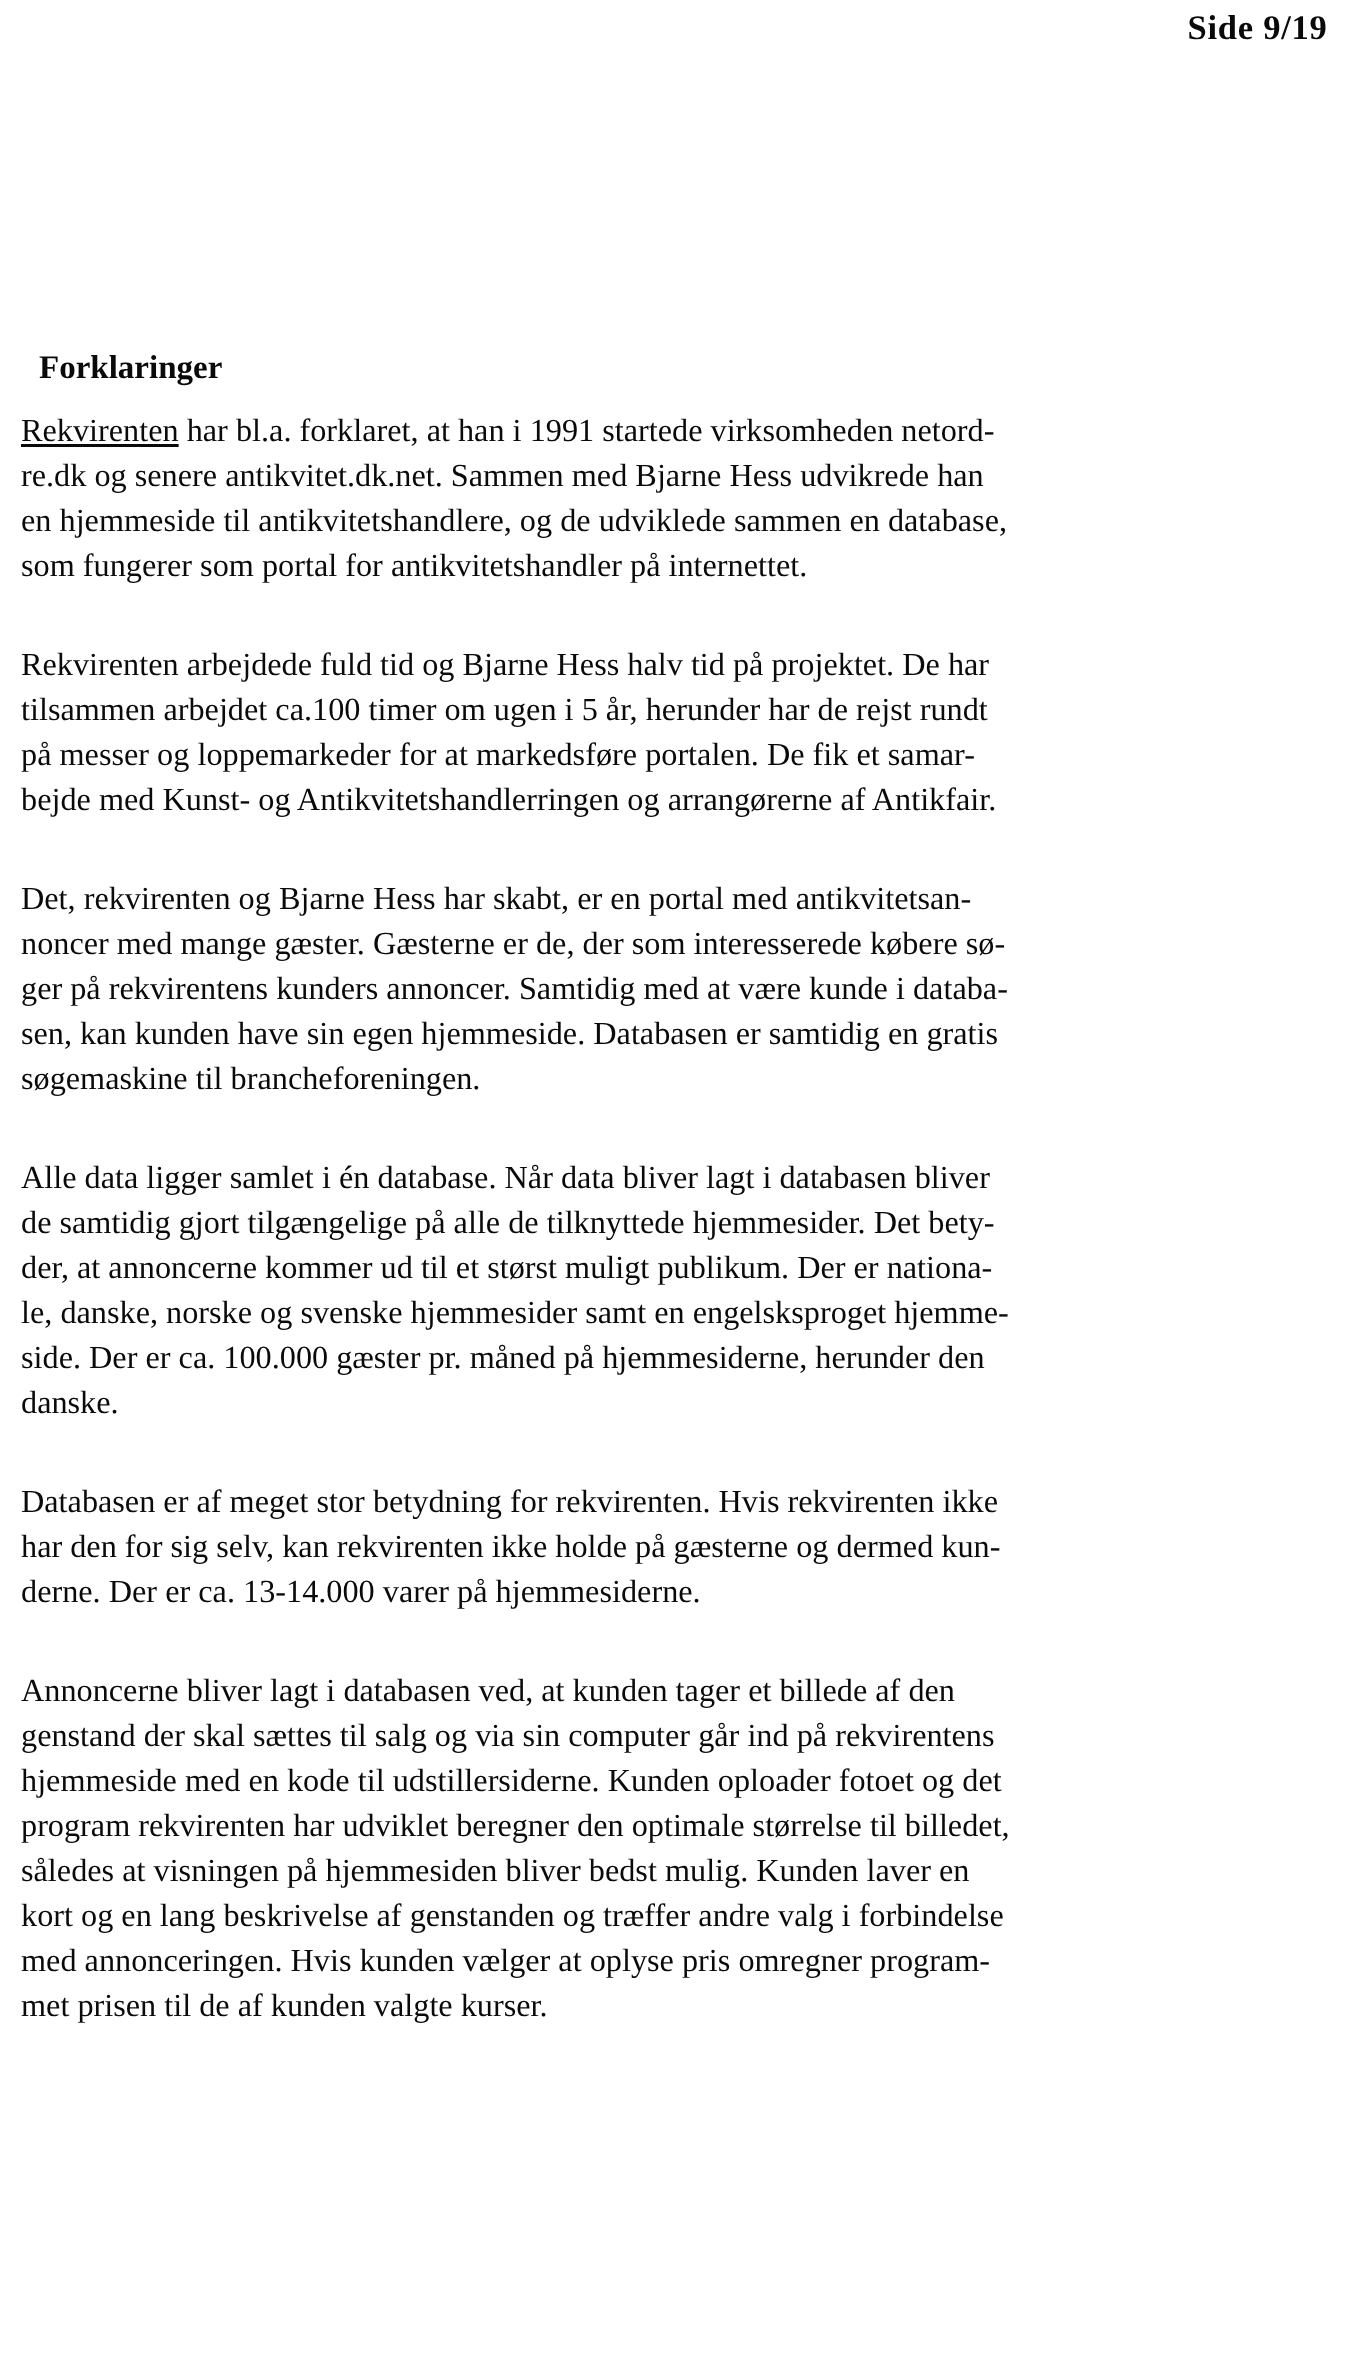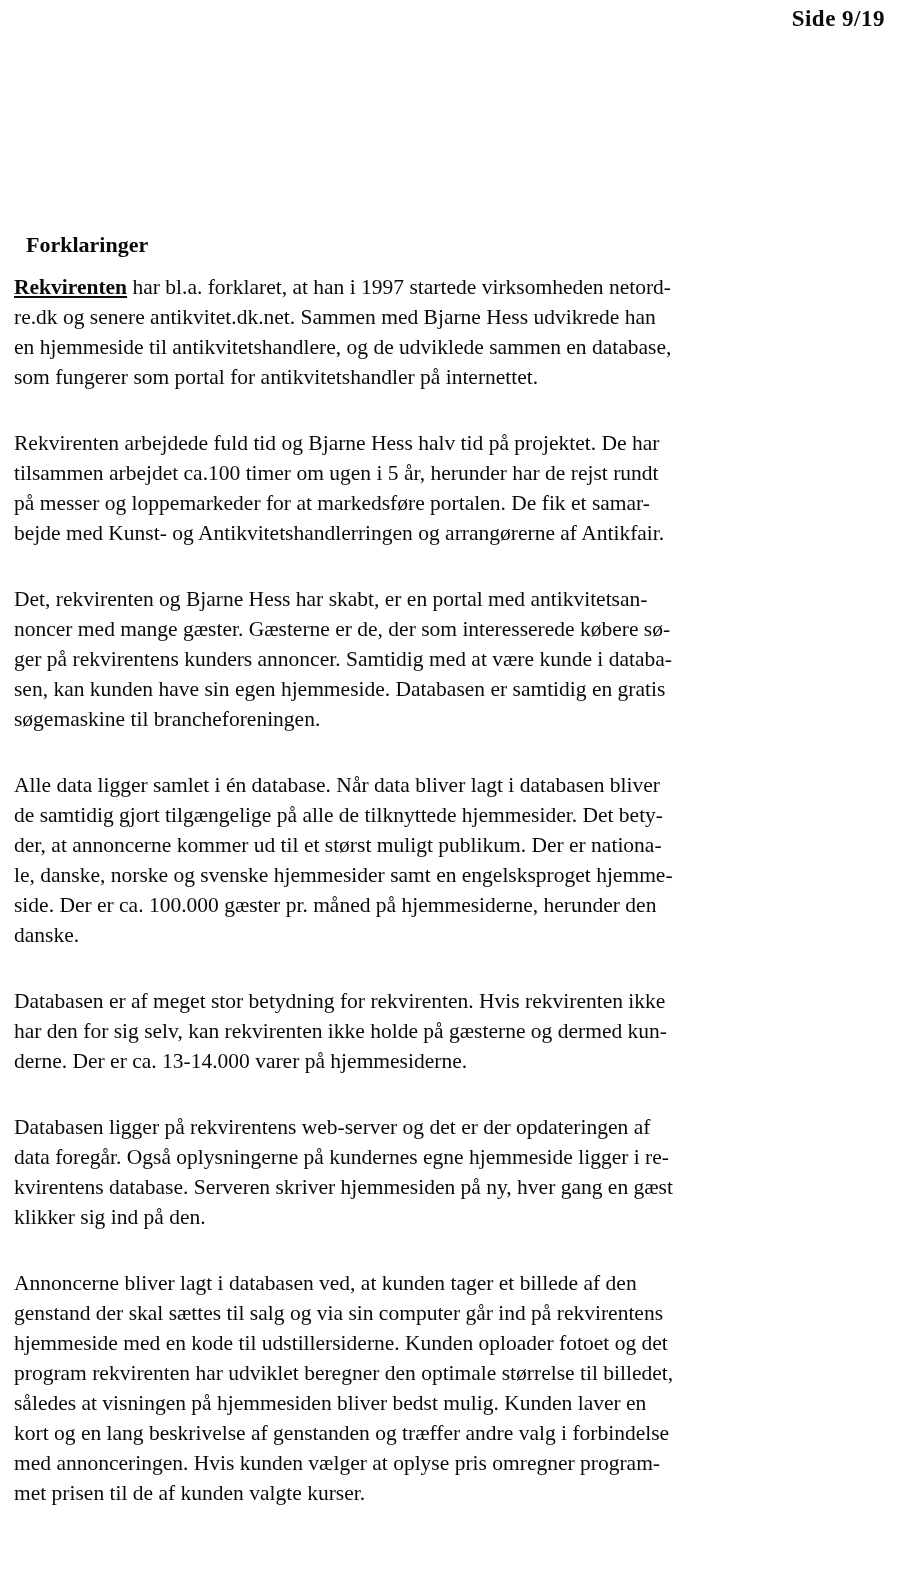--- a/index.html
+++ b/index.html
@@ -42,35 +42,34 @@
   }
   .para {
     margin: 36px 0 0 0;
     white-space: pre-line;
   }
   .para.intro {
     margin-top: 0;
   }
   .underline {
     text-decoration: underline;
-    font-weight: bold;
   }
 </style>
 </head>
 <body>
 
 <div class="page">
 
   <div class="page-header">Side 9/19</div>
 
   <div class="content">
 
     <h1 class="heading">Forklaringer</h1>
 
-    <p class="para intro"><span class="underline">Rekvirenten</span><span> har bl.a. forklaret, at han i 1997 startede virksomheden netord-
+    <p class="para intro"><span class="underline">Rekvirenten</span><span> har bl.a. forklaret, at han i 1991 startede virksomheden netord-
 re.dk og senere antikvitet.dk.net. Sammen med Bjarne Hess udvikrede han
 en hjemmeside til antikvitetshandlere, og de udviklede sammen en database,
 som fungerer som portal for antikvitetshandler på internettet.</span></p>
 
     <p class="para">Rekvirenten arbejdede fuld tid og Bjarne Hess halv tid på projektet. De har
 tilsammen arbejdet ca.100 timer om ugen i 5 år, herunder har de rejst rundt
 på messer og loppemarkeder for at markedsføre portalen. De fik et samar-
 bejde med Kunst- og Antikvitetshandlerringen og arrangørerne af Antikfair.</p>
 
     <p class="para">Det, rekvirenten og Bjarne Hess har skabt, er en portal med antikvitetsan-
@@ -84,24 +83,20 @@
 der, at annoncerne kommer ud til et størst muligt publikum. Der er nationa-
 le, danske, norske og svenske hjemmesider samt en engelsksproget hjemme-
 side. Der er ca. 100.000 gæster pr. måned på hjemmesiderne, herunder den
 danske.</p>
 
     <p class="para">Databasen er af meget stor betydning for rekvirenten. Hvis rekvirenten ikke
 har den for sig selv, kan rekvirenten ikke holde på gæsterne og dermed kun-
 derne. Der er ca. 13-14.000 varer på hjemmesiderne.</p>
 
 
-    <p class="para">Databasen ligger på rekvirentens web-server og det er der opdateringen af
-data foregår. Også oplysningerne på kundernes egne hjemmeside ligger i re-
-kvirentens database. Serveren skriver hjemmesiden på ny, hver gang en gæst
-klikker sig ind på den.</p>
 
     <p class="para">Annoncerne bliver lagt i databasen ved, at kunden tager et billede af den
 genstand der skal sættes til salg og via sin computer går ind på rekvirentens
 hjemmeside med en kode til udstillersiderne. Kunden oploader fotoet og det
 program rekvirenten har udviklet beregner den optimale størrelse til billedet,
 således at visningen på hjemmesiden bliver bedst mulig. Kunden laver en
 kort og en lang beskrivelse af genstanden og træffer andre valg i forbindelse
 med annonceringen. Hvis kunden vælger at oplyse pris omregner program-
 met prisen til de af kunden valgte kurser.</p>
 

